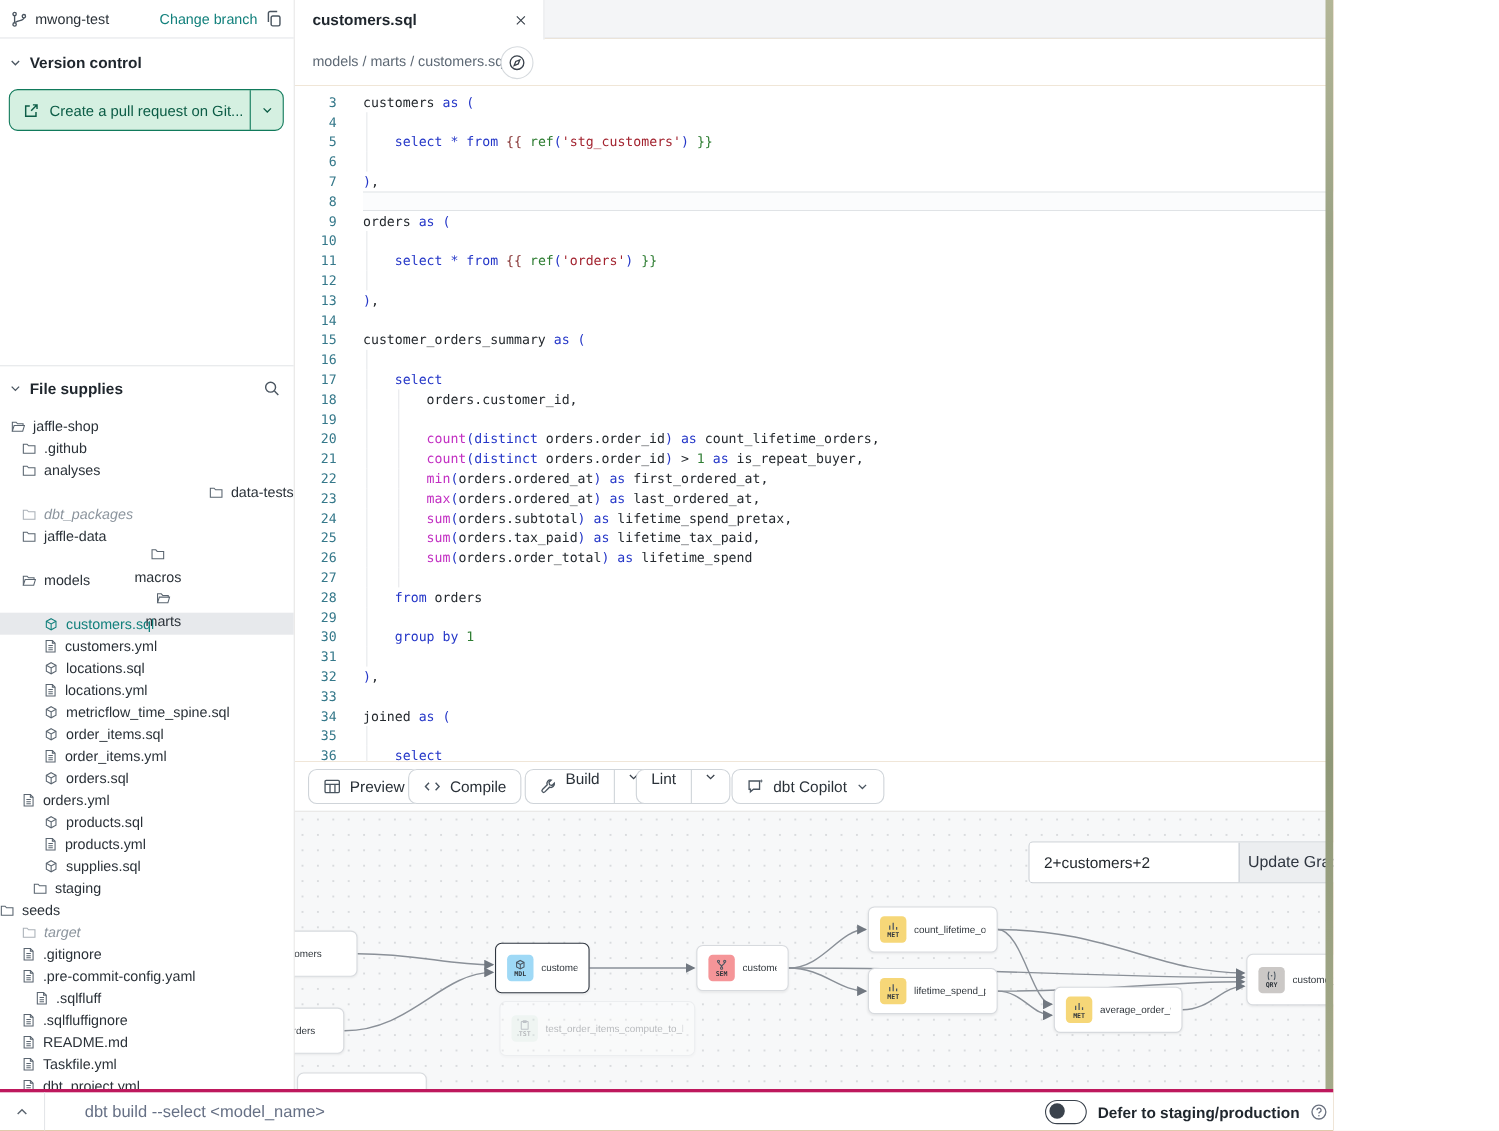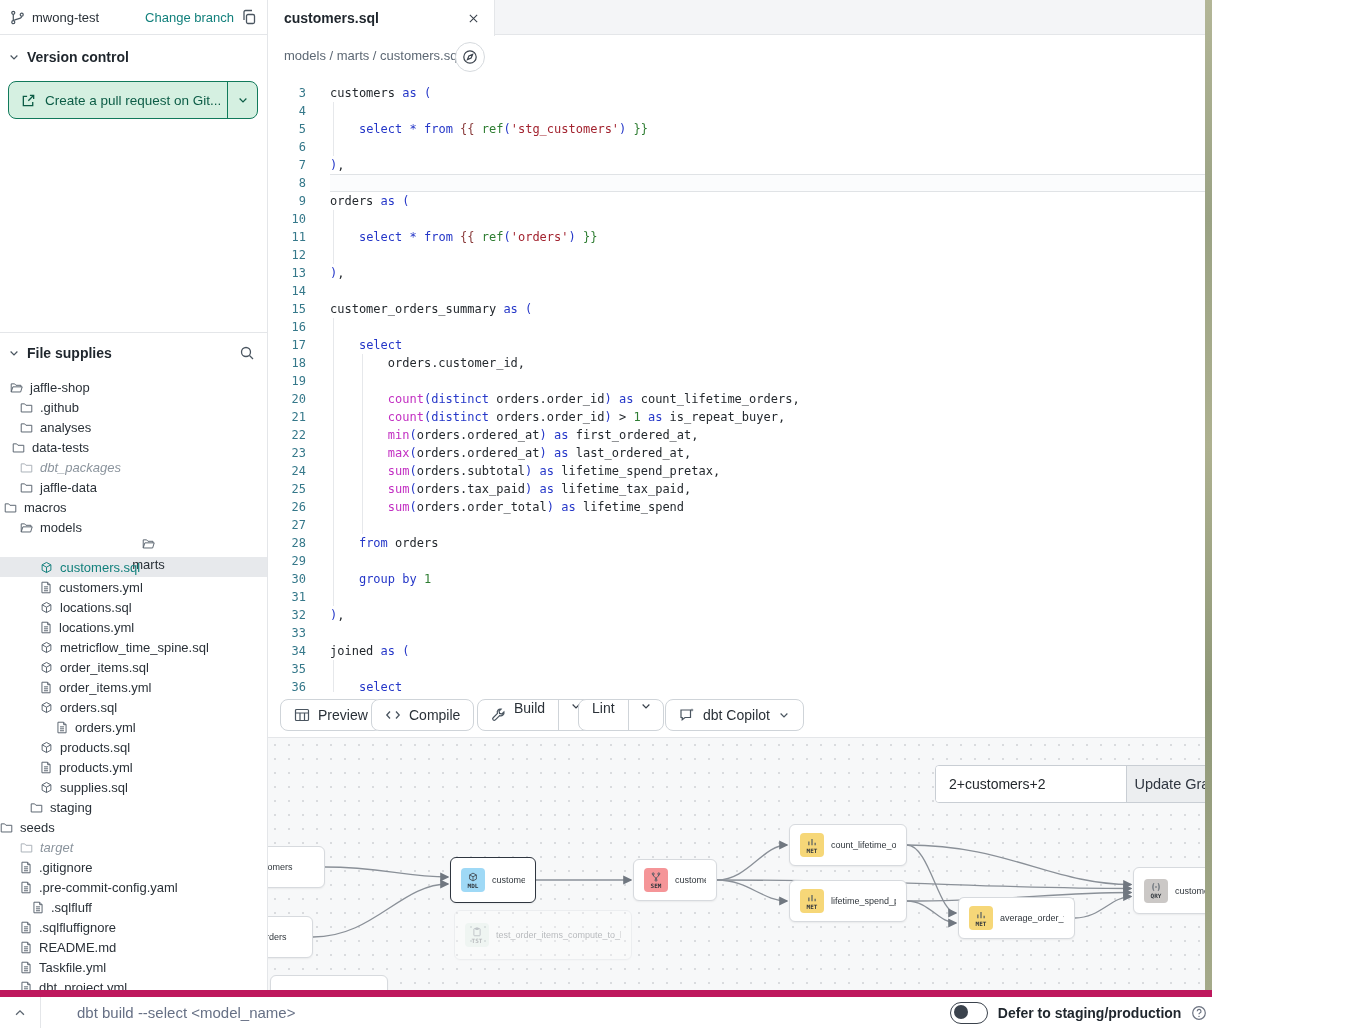--- a/index.html
+++ b/index.html
@@ -76,21 +76,21 @@
   .sq-btn.fs { margin-left:16px; } .sq-btn.rf { margin-left:10px; }
   #edges { position:absolute; left:0; top:0; z-index:1; }
   .lnode { position:absolute; z-index:2; display:flex; align-items:center; gap:7px; padding:0 10px; background:#fff; border:1px solid #d7dade; border-radius:6px; box-shadow:0 1px 2px rgba(0,0,0,.06); cursor:pointer; }
   .lnode.sel { border:1.5px solid #2f3640; }
   .lnode.faded { opacity:.32; }
   .lnode .nlabel { font-size:9px; color:#30363c; white-space:nowrap; overflow:hidden; }
   .badge { flex:0 0 auto; width:24px; height:24px; border-radius:4px; display:flex; flex-direction:column; align-items:center; justify-content:center; gap:1px; color:#30363c; }
   .badge .blabel { font-size:6px; font-weight:bold; font-family:"DejaVu Sans Mono", monospace; line-height:6px; }
 
   
-  .statusbar { position:absolute; left:0; top:990px; width:1363px; height:38px; background:#fff; border-top:7px solid #be185d; display:flex; align-items:center; }
+  .statusbar { position:absolute; left:0; top:990px; width:1363px; height:38px; background:#fff; border-top:3px solid #be185d; display:flex; align-items:center; }
   .sb-collapse { width:40px; height:100%; display:flex; align-items:center; justify-content:center; color:#5c6670; cursor:pointer; }
   .sb-div { width:0; height:100%; border-left:1px solid #e4e6e9; margin-right:36px; }
   .sb-command { font-size:15px; color:#667085; }
   .sb-right { margin-left:auto; display:flex; align-items:center; gap:10px; padding-right:13px; }
   .switch { width:38px; height:22px; border:1.5px solid #3a424c; border-radius:11px; background:#fff; position:relative; cursor:pointer; }
   .switch .knob { position:absolute; left:3px; top:2.5px; width:14px; height:14px; border-radius:50%; background:#3a424c; }
   .defer-label { font-size:14px; font-weight:bold; color:#1f262d; }
   .help-ic { color:#6b7280; display:inline-flex; cursor:pointer; }
   .ready-pill { display:flex; align-items:center; gap:6px; height:25px; padding:0 12px; background:var(--ready-bg); border:1px solid var(--ready-border); border-radius:13px; font-size:13px; color:#24292e; }
   .dots-btn { width:34px; height:29px; border:1px solid #444c55; border-radius:8px; background:#fff; color:#30363c; display:flex; align-items:center; justify-content:center; margin-left:6px; cursor:pointer; }
@@ -186,21 +186,21 @@
             <span>.github</span>
           </div>
           <div class="tree-row" style="padding-left: 20px;">
             <span class="tree-icon">
               <svg width="13" height="13" viewBox="0 0 16 16" fill="none" stroke="currentColor" stroke-width="1.2">
                 <path d="M1.5 3.5h4.2l1.6 1.8h7.2v8.2h-13z"></path>
               </svg>
             </span>
             <span>analyses</span>
           </div>
-          <div class="tree-row" style="padding-left: 12px;">
+          <div class="tree-row" style="padding-left: 12px; justify-content: flex-end;">
             <span class="tree-icon">
               <svg width="13" height="13" viewBox="0 0 16 16" fill="none" stroke="currentColor" stroke-width="1.2">
                 <path d="M1.5 3.5h4.2l1.6 1.8h7.2v8.2h-13z"></path>
               </svg>
             </span>
             <span>data-tests</span>
           </div>
           <div class="tree-row muted" style="padding-left: 20px;">
             <span class="tree-icon">
               <svg width="13" height="13" viewBox="0 0 16 16" fill="none" stroke="currentColor" stroke-width="1.2">
@@ -210,21 +210,21 @@
             <span>dbt_packages</span>
           </div>
           <div class="tree-row" style="padding-left: 20px;">
             <span class="tree-icon">
               <svg width="13" height="13" viewBox="0 0 16 16" fill="none" stroke="currentColor" stroke-width="1.2">
                 <path d="M1.5 3.5h4.2l1.6 1.8h7.2v8.2h-13z"></path>
               </svg>
             </span>
             <span>jaffle-data</span>
           </div>
-          <div class="tree-row" style="padding-left: 4px;">
+          <div class="tree-row" style="padding-left: 20px; flex-direction: column;">
             <span class="tree-icon">
               <svg width="13" height="13" viewBox="0 0 16 16" fill="none" stroke="currentColor" stroke-width="1.2">
                 <path d="M1.5 3.5h4.2l1.6 1.8h7.2v8.2h-13z"></path>
               </svg>
             </span>
             <span>macros</span>
           </div>
           <div class="tree-row" style="padding-left: 20px;">
             <span class="tree-icon">
               <svg width="13" height="13" viewBox="0 0 16 16" fill="none" stroke="currentColor" stroke-width="1.2">
@@ -308,21 +308,21 @@
           </div>
           <div class="tree-row" style="padding-left: 40px;">
             <span class="tree-icon">
               <svg width="13" height="13" viewBox="0 0 16 16" fill="none" stroke="currentColor" stroke-width="1.2">
                 <path d="M8 1.8l5.4 2.9v6.6L8 14.2l-5.4-2.9V4.7z"></path>
                 <path d="M2.6 4.7L8 7.6l5.4-2.9M8 7.6v6.6"></path>
               </svg>
             </span>
             <span>orders.sql</span>
           </div>
-          <div class="tree-row" style="padding-left: 56px;">
+          <div class="tree-row" style="padding-left: 20px;">
             <span class="tree-icon">
               <svg width="12" height="13" viewBox="0 0 14 16" fill="none" stroke="currentColor" stroke-width="1.2">
                 <path d="M2 1.5h7l3 3v10H2z"></path>
                 <path d="M9 1.5v3h3M4.5 7.2h5M4.5 9.6h5M4.5 12h5"></path>
               </svg>
             </span>
             <span>orders.yml</span>
           </div>
           <div class="tree-row" style="padding-left: 40px;">
             <span class="tree-icon">

